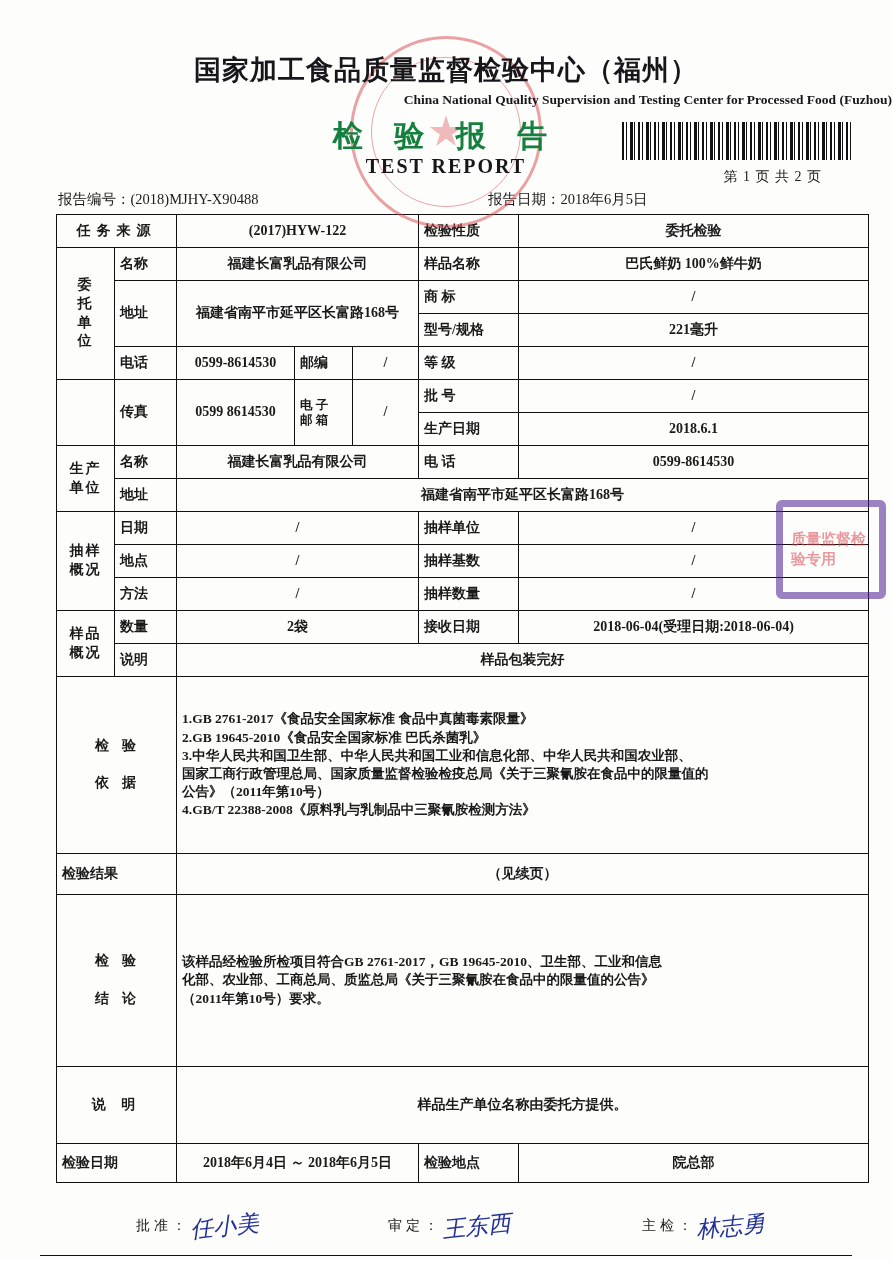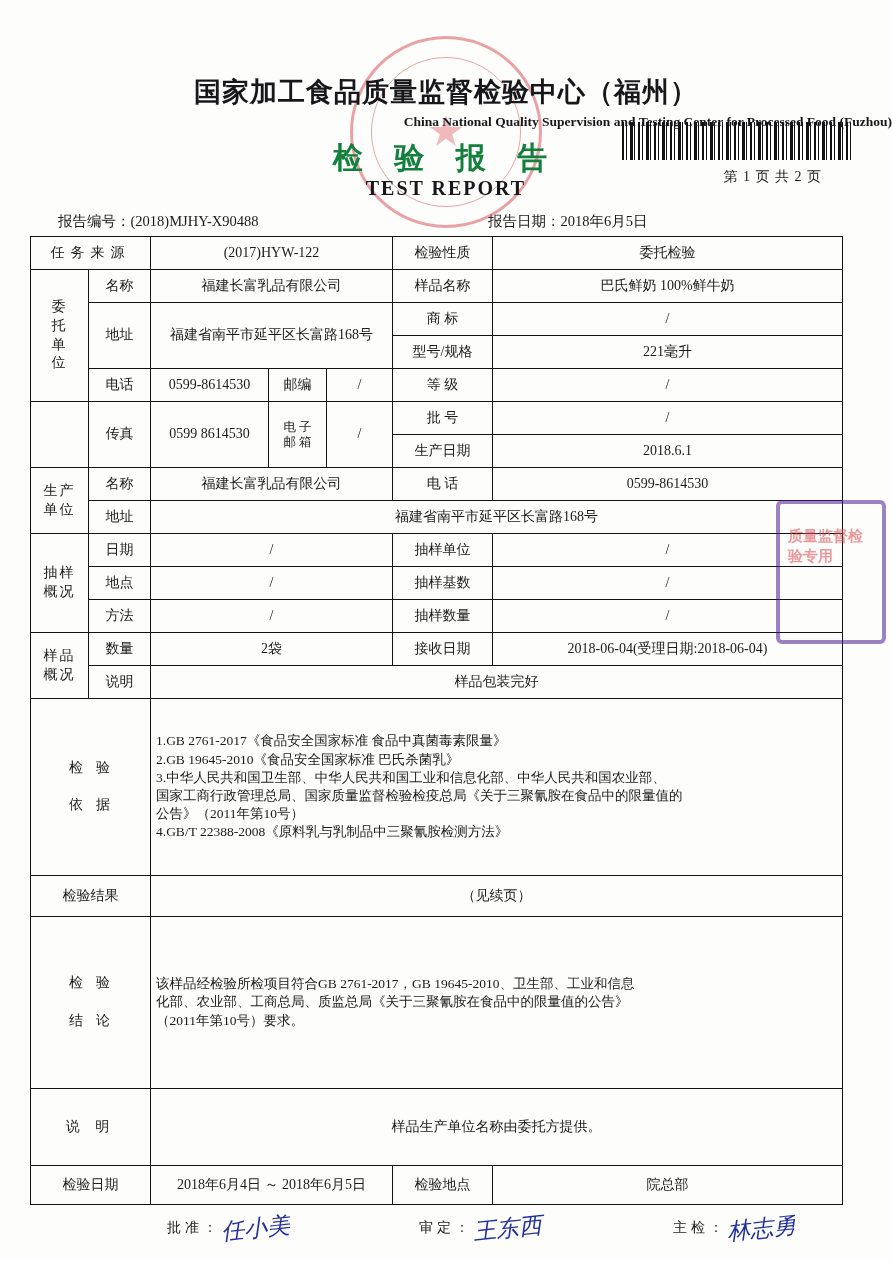--- a/index.html
+++ b/index.html
@@ -24,21 +24,20 @@
     padding-top: 52px;
     text-align: center;
     position: relative;
     z-index: 5;
   }
   .cn-title {
     font-size: 27px;
     font-weight: bold;
     letter-spacing: 1px;
     color: #17171b;
-    margin-top: 22px;
   }
   .en-title {
     font-size: 13.5px;
     font-weight: bold;
     margin-top: 4px;
     color: #17171b;
     font-family: "Liberation Serif", serif;
     text-align: right;
   }
   .report-title-cn {
@@ -106,22 +105,22 @@
     position: absolute;
     left: 18px; top: 18px; right: 18px; bottom: 18px;
     border: 1px solid #d9484f;
     border-radius: 50%;
   }
   .stamp2 {
     position: absolute;
     right: 6px;
     top: 500px;
     width: 110px;
-    height: 144px;
-    border: 4px solid #4c1d95;
+    height: 99px;
+    border: 7px solid #4c1d95;
     border-radius: 6px;
     opacity: .55;
     z-index: 6;
     color: #d9484f;
     font-size: 15px;
     line-height: 1.35;
     padding: 22px 6px 0 8px;
     box-sizing: border-box;
     font-weight: bold;
   }
@@ -132,33 +131,33 @@
     font-size: 14.5px;
     height: 20px;
   }
   .meta-left { position: absolute; left: 20px; }
   .meta-right { position: absolute; left: 450px; }
 
   
   table.main {
     border-collapse: collapse;
     width: 812px;
-    margin: 0 30px;
+    margin: 0 56px;
     table-layout: fixed;
     font-size: 14px;
+    font-weight: bold;
   }
   table.main td {
     border: 1px solid #111;
     padding: 3px 5px;
     vertical-align: middle;
     height: 26px;
     line-height: 1.35;
   }
   .lbl {
-    text-align: center;
     white-space: nowrap;
   }
   .lbl-sp {
     text-align: center;
     letter-spacing: 6px;
     padding-left: 6px;
     white-space: nowrap;
   }
   .vert {
     text-align: center;
@@ -180,21 +179,21 @@
     font-size: 13.5px;
     vertical-align: top;
   }
   
   .sig-row {
     position: relative;
     margin: 14px 40px 0 40px;
     height: 54px;
     font-size: 14px;
   }
-  .sig { position: absolute; top: 0; margin-left: 31px; }
+  .sig { position: absolute; top: 20px; }
   .sig-label { letter-spacing: 4px; }
   .sig-hand {
     position: absolute;
     top: -6px;
     left: 54px;
     font-family: "DejaVu Serif", serif;
     font-size: 23px;
     color: #22309a;
     font-style: italic;
     transform: rotate(-6deg);

